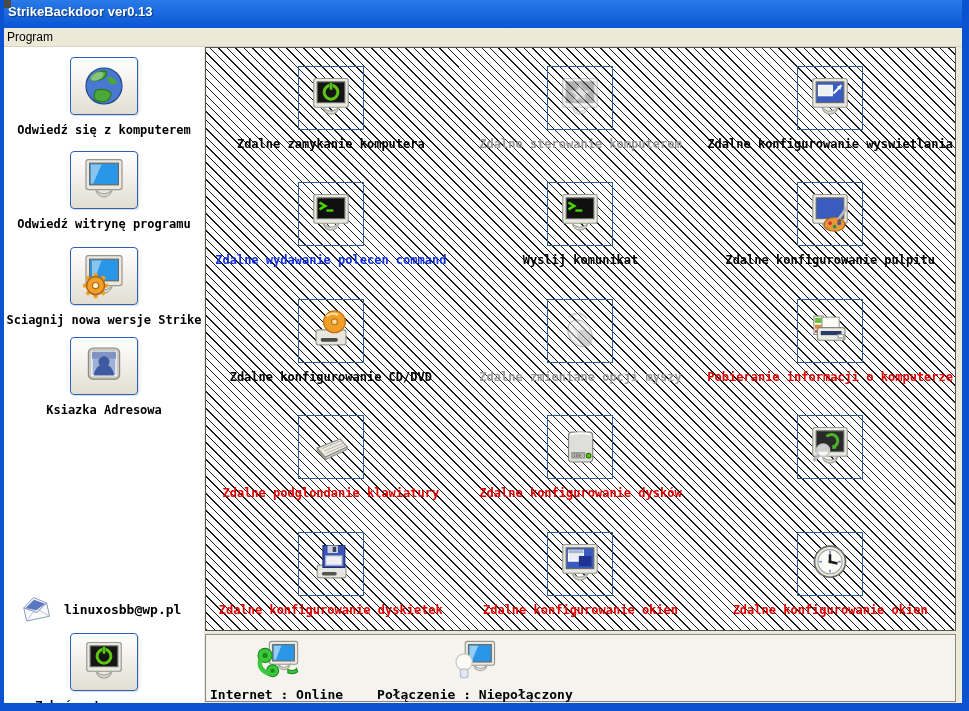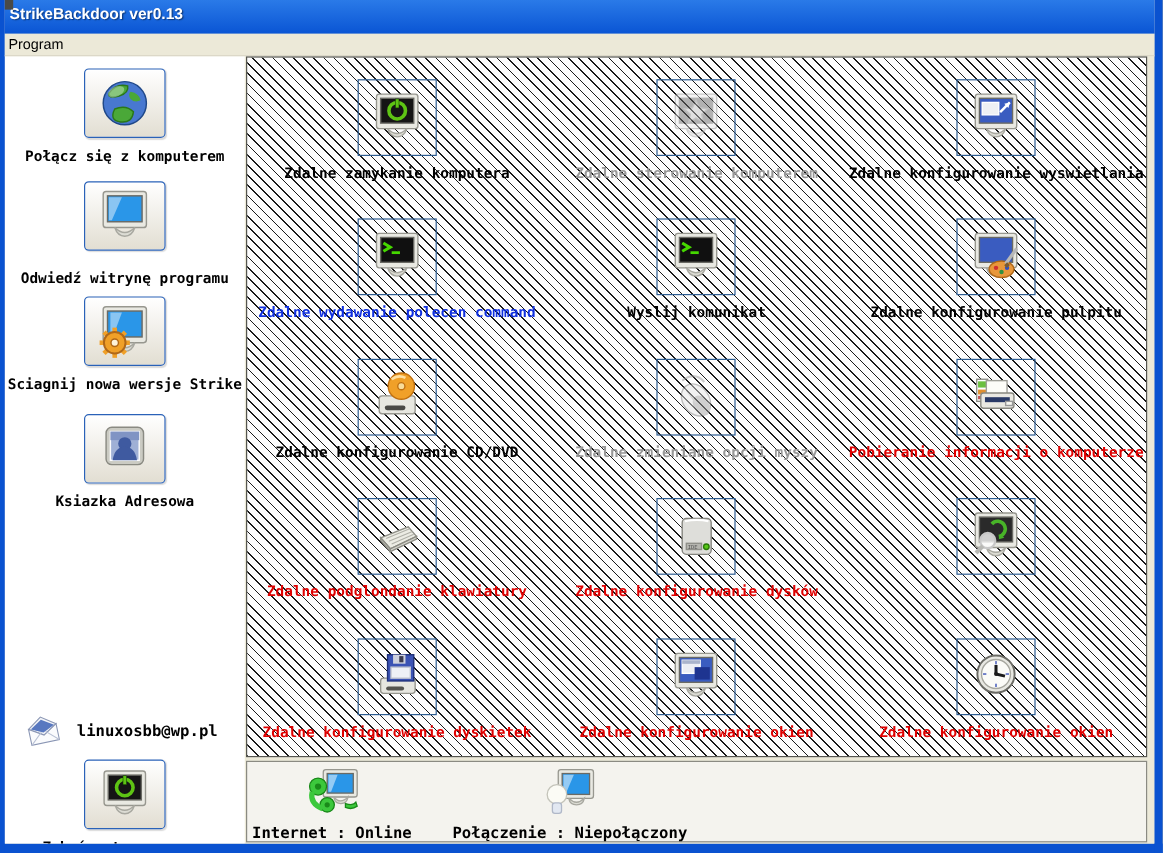--- a/index.html
+++ b/index.html
@@ -84,23 +84,23 @@
             <span class="icon-wrap">
               <svg viewBox="0 0 40 40" width="48" height="48">
                 <circle cx="20" cy="20" r="15" fill="#4878d0" stroke="#204888"></circle>
                 <path d="M9 13 q5 -7 13 -5 q1 5 -6 7 q-8 2 -7 -2z" fill="#4aa838" stroke="#2a7818"></path>
                 <path d="M24 12 q6 1 7 6 q-4 2 -7 -1 q-2 -3 0 -5z" fill="#4aa838"></path>
                 <path d="M13 24 q8 -3 13 2 q-1 8 -9 7 q-8 -1 -4 -9z" fill="#4aa838" stroke="#2a7818"></path>
                 <ellipse cx="14" cy="12" rx="6" ry="3.4" transform="rotate(-25 14 12)" fill="rgba(255,255,255,.35)"></ellipse>
               </svg>
             </span>
           </div>
-          <div class="side-label">Połącz się z komputerem</div>
-        </div>
-        <div class="side-item" style="top: 104px; gap: 8px;">
+          <div class="side-label">Odwiedź się z komputerem</div>
+        </div>
+        <div class="side-item" style="top: 104px;">
           <div class="side-btn">
             <span class="icon-wrap">
               <svg viewBox="0 0 40 40" width="48" height="48">
                 <rect x="5" y="3" width="30" height="25" rx="2" fill="#e9e9e2" stroke="#97978f"></rect>
                 <rect x="8" y="6" width="24" height="18" fill="#2a96e8" stroke="#6a6a64"></rect>
                 <path d="M9 7 h9 l-7 16 h-2z" fill="rgba(255,255,255,.45)"></path>
                 <path d="M13 28 q7 7 14 0 q-2 6 -7 6 q-5 0 -7 -6" fill="#dcdcd4" stroke="#a8a8a0"></path>
               </svg>
             </span>
           </div>
@@ -124,21 +124,21 @@
                   <rect x="-1.6" y="-10.5" width="3.2" height="4" fill="#f0a028" transform="rotate(270)"></rect>
                   <rect x="-1.6" y="-10.5" width="3.2" height="4" fill="#f0a028" transform="rotate(315)"></rect>
                   <circle r="7.5" fill="#f0a028" stroke="#b06818" stroke-width="1.4"></circle>
                   <circle r="2.6" fill="#fdf2da" stroke="#b06818"></circle>
                 </g>
               </svg>
             </span>
           </div>
           <div class="side-label">Sciagnij nowa wersje Strike</div>
         </div>
-        <div class="side-item" style="top: 298px;">
+        <div class="side-item" style="top: 290px;">
           <div class="side-btn">
             <span class="icon-wrap">
               <svg viewBox="0 0 40 40" width="48" height="48">
                 <rect x="7" y="5" width="26" height="26" rx="4" fill="#c8c8c0" stroke="#88888o"></rect>
                 <rect x="7" y="5" width="26" height="26" rx="4" fill="#cbcbc3" stroke="#8a8a82"></rect>
                 <rect x="10" y="8" width="20" height="20" fill="#9fb0d6" stroke="#fdfdfd"></rect>
                 <rect x="10" y="8" width="20" height="6" fill="#8094c4"></rect>
                 <circle cx="20" cy="16.5" r="4.6" fill="#3f5aa0"></circle>
                 <path d="M11.5 28 q1.5 -9.5 8.5 -9.5 q7 0 8.5 9.5z" fill="#3f5aa0"></path>
               </svg>

